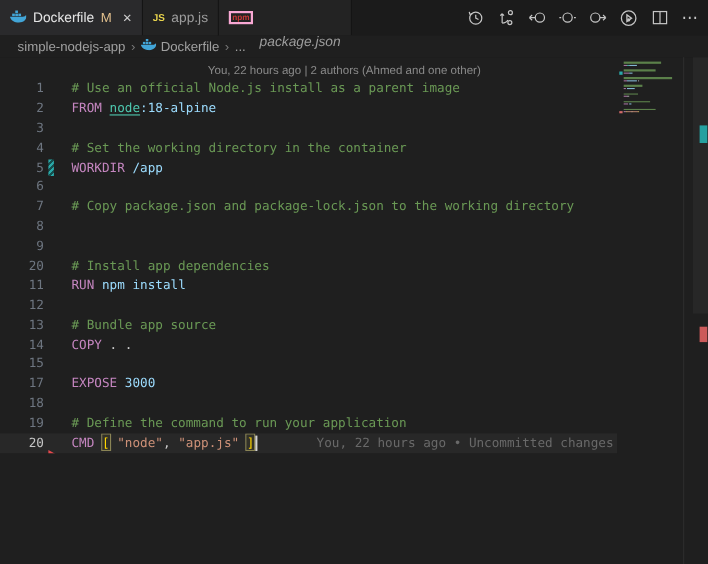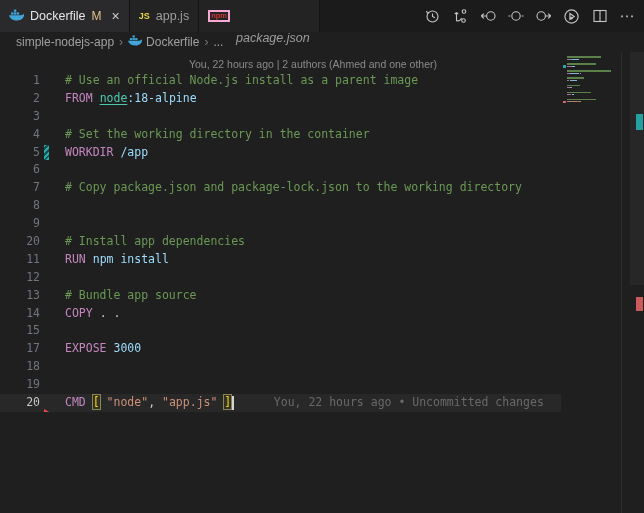--- a/index.html
+++ b/index.html
@@ -52,21 +52,21 @@
       border-bottom:4px solid transparent; }
   .tok-comment { color:#6a9955; }
   .tok-keyword { color:#c586c0; }
   .tok-arg     { color:#9cdcfe; }
   .tok-plain   { color:#cccccc; }
   .tok-string  { color:#ce9178; }
   .tok-link    { color:#4ec9b0; text-decoration:underline; text-underline-offset:2px; }
   .tok-bracket { color:#ffd700; outline:1px solid #8a8455; background:rgba(110,100,40,.15); }
   .cursor { display:inline-block; width:1.5px; height:14px; background:#d4d4d4;
             vertical-align:middle; margin-left:1px; }
-  .inline-blame { color:#696969; padding-left:40px;text-align:right; }
+  .inline-blame { color:#696969; padding-left:54px;text-align:right; }
 
   
   .minimap { position:absolute; left:563px; top:0; width:58px; bottom:0;
              padding-top:4px; cursor:pointer; }
   .mm-row { position:relative; height:2.35px; padding-left:4px; display:flex; }
   .mm-seg { height:1.5px; margin-top:0.4px; opacity:.8; }
   .mm-marker { position:absolute; left:0; top:0; width:3px; height:2.35px; }
   .ruler-border { position:absolute; left:621px; top:0; bottom:0; width:1px;
                   background:#2d2d2d; }
   .scrollbar { position:absolute; right:0; top:0; width:14px; height:233px;
@@ -191,21 +191,21 @@
         <div class="code-line"><span class="line-number">8</span><span class="line-deco"></span></div>
         <div class="code-line"><span class="line-number">9</span><span class="line-deco"></span><span></span></div>
         <div class="code-line"><span class="line-number">20</span><span class="line-deco"></span><span><span class="tok-comment"># Install app dependencies</span></span></div>
         <div class="code-line"><span class="line-number">11</span><span class="line-deco"></span><span><span class="tok-keyword">RUN</span><span class="tok-arg"> npm install</span></span></div>
         <div class="code-line"><span class="line-number">12</span><span class="line-deco"></span><span></span></div>
         <div class="code-line"><span class="line-number">13</span><span class="line-deco"></span><span><span class="tok-comment"># Bundle app source</span></span></div>
         <div class="code-line"><span class="line-number">14</span><span class="line-deco"></span><span><span class="tok-keyword">COPY</span><span class="tok-plain"> . .</span></span></div>
         <div class="code-line"><span class="line-number">15</span><span class="line-deco"></span><span></span></div>
         <div class="code-line"><span class="line-number">17</span><span class="line-deco"></span><span><span class="tok-keyword">EXPOSE</span><span class="tok-arg"> 3000</span></span></div>
         <div class="code-line"><span class="line-number">18</span><span class="line-deco"></span><span></span></div>
-        <div class="code-line"><span class="line-number">19</span><span class="line-deco"></span></div>
+        <div class="code-line"><span class="line-number">19</span><span class="line-deco"></span><span><span class="tok-comment"># Define the command to run your application</span></span></div>
         <div class="code-line current"><span class="line-number">20</span><span class="line-deco"><span class="gutter-arrow"></span></span><span><span class="tok-keyword">CMD</span><span class="tok-plain"> </span><span class="tok-bracket">[</span><span class="tok-plain"> </span><span class="tok-string">"node"</span><span class="tok-plain">,</span><span class="tok-plain"> </span><span class="tok-string">"app.js"</span><span class="tok-plain"> </span><span class="tok-bracket">]</span><span class="cursor"></span><span class="inline-blame">You, 22 hours ago • Uncommitted changes</span></span></div>
       </div>
   </div>
 
   <div class="minimap">
     <div>
         <div class="mm-row">
           <span class="mm-seg" style="width: 33.66px; margin-left: 0px; background: rgb(106, 153, 85);"></span>
         </div>
         <div class="mm-row">

